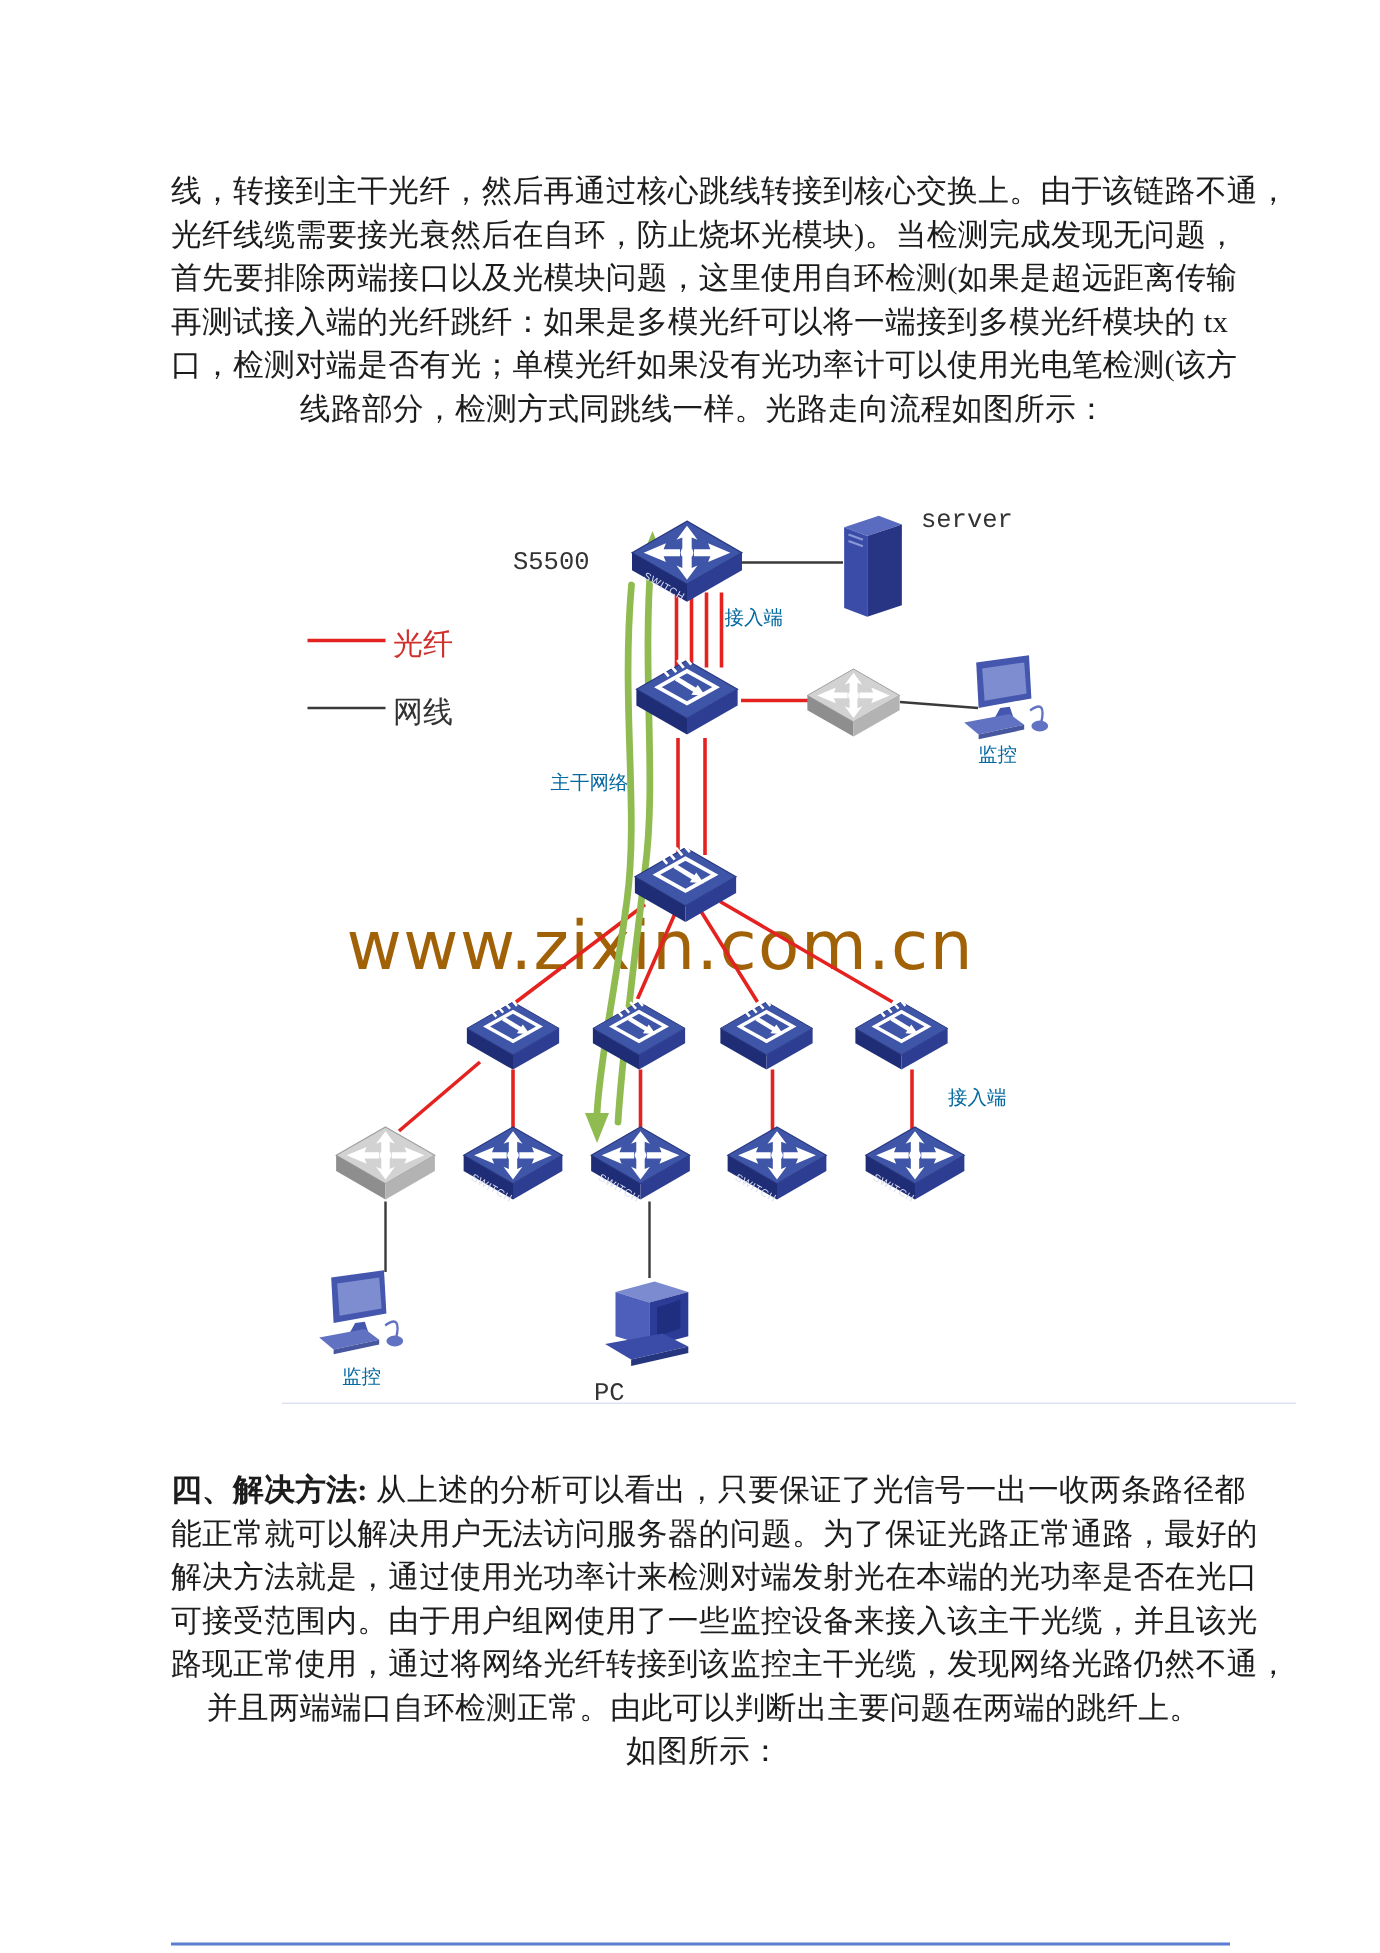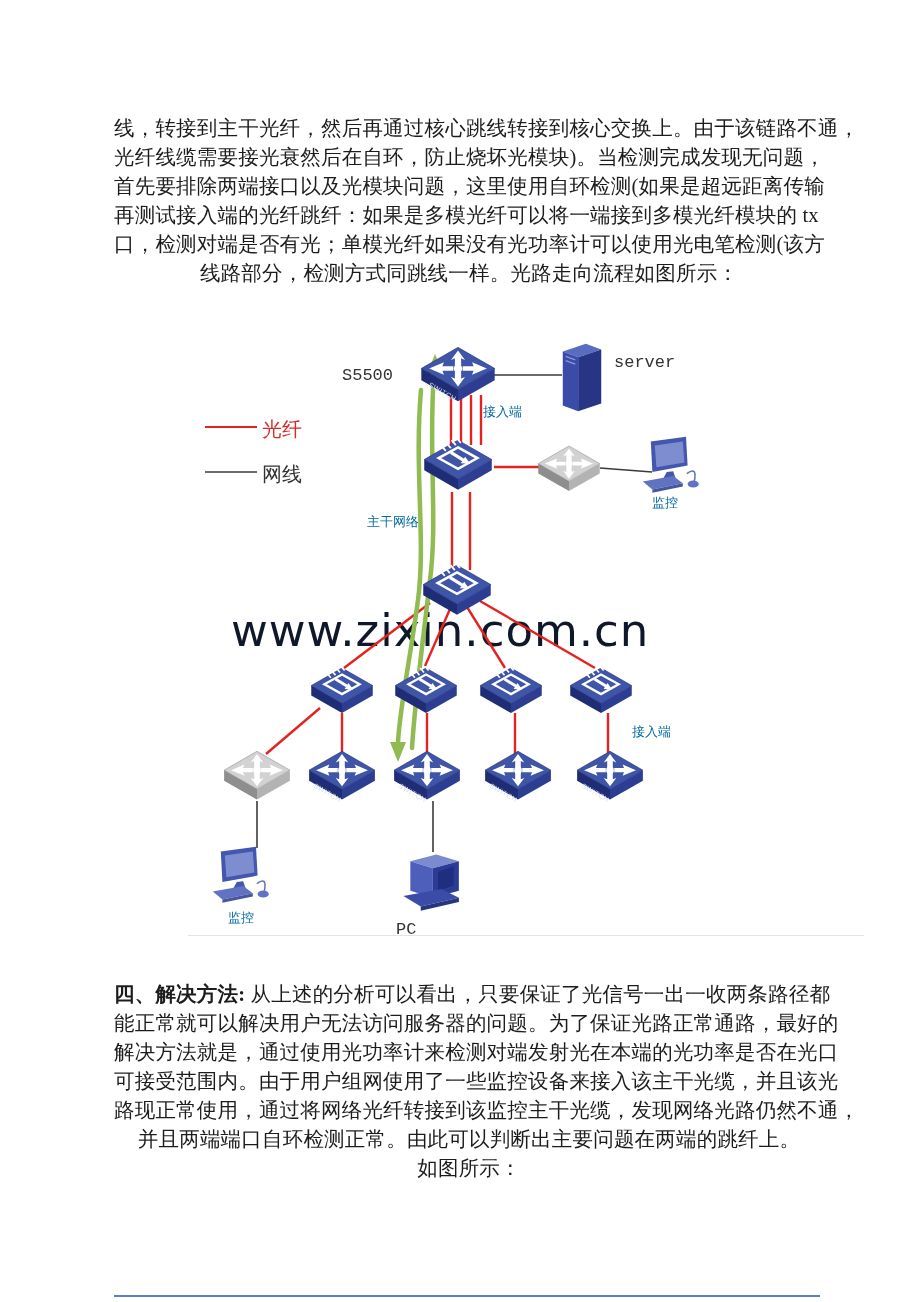--- a/index.html
+++ b/index.html
@@ -8,21 +8,21 @@
     font-family:"Liberation Serif","DejaVu Serif",serif;color:#1c1c1c;
   }
   .para{position:absolute;left:114px;width:710px;font-size:20.5px;line-height:29px;letter-spacing:.2px;}
   .tline{white-space:nowrap;}
   .tline.center{text-align:center;white-space:nowrap;}
   .dlabel{position:absolute;font-size:13px;color:#0369a1;white-space:nowrap;}
   .mono{font-family:"Liberation Mono","DejaVu Sans Mono",monospace;font-size:17px;color:#333;}
   .legend-label{position:absolute;font-size:20px;white-space:nowrap;text-align:center;}
   .watermark{
     position:absolute;left:231px;top:604px;font-family:"DejaVu Sans","Liberation Sans",sans-serif;
-    font-size:45px;color:#0f172a;letter-spacing:1px;font-weight:400;z-index:0;
+    font-size:45px;color:#a16207;letter-spacing:1px;font-weight:400;z-index:0;
   }
   .node{position:absolute;z-index:2;}
   .wires{position:absolute;left:0;top:0;z-index:1;pointer-events:none;}
   .sw-text{
     position:absolute;z-index:3;font-family:"Liberation Sans",sans-serif;font-size:7px;
     color:#d8ddf4;letter-spacing:.5px;transform:rotate(30deg);transform-origin:left top;white-space:nowrap;
   }
   .faint-rule{position:absolute;left:188px;top:935px;width:676px;height:1px;background:#dde4f0;}
   .bottom-rule{position:absolute;left:114px;top:1295px;width:706px;height:2px;background:#5b7fd0;}
   b{font-weight:bold;}
@@ -192,21 +192,21 @@
     <use href="#pc3d"></use>
   </svg>
 
 <span class="sw-text" style="left:431px;top:381px;">SWITCH</span>
 <span class="sw-text" style="left:316px;top:782px;">SWITCH</span>
 <span class="sw-text" style="left:401px;top:782px;">SWITCH</span>
 <span class="sw-text" style="left:492px;top:782px;">SWITCH</span>
 <span class="sw-text" style="left:584px;top:782px;">SWITCH</span>
 
 <div class="dlabel mono" style="left:342px;top:366px;">S5500</div>
-<div class="dlabel mono" style="left:614px;top:353px;">server</div>
+<div class="dlabel mono" style="left:614px;top:338px;">server</div>
 <div class="dlabel" style="left:483px;top:403px;">接入端</div>
 <div class="dlabel" style="left:652px;top:494px;">监控</div>
 <div class="dlabel" style="left:367px;top:513px;">主干网络</div>
 <div class="dlabel" style="left:632px;top:723px;">接入端</div>
 <div class="dlabel" style="left:228px;top:909px;">监控</div>
 <div class="dlabel mono" style="left:396px;top:920px;">PC</div>
 
 <div class="faint-rule"></div>
 
 <div class="para" style="top:980px;">

